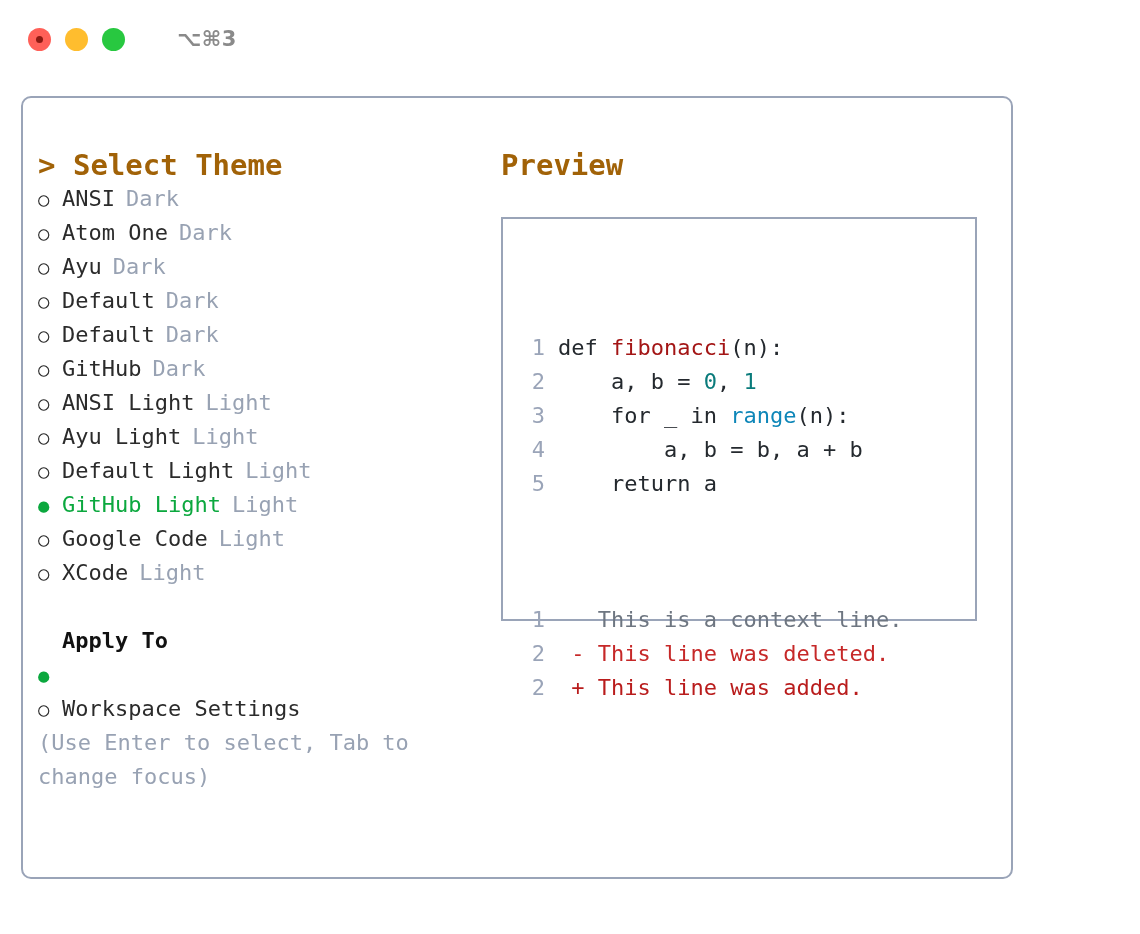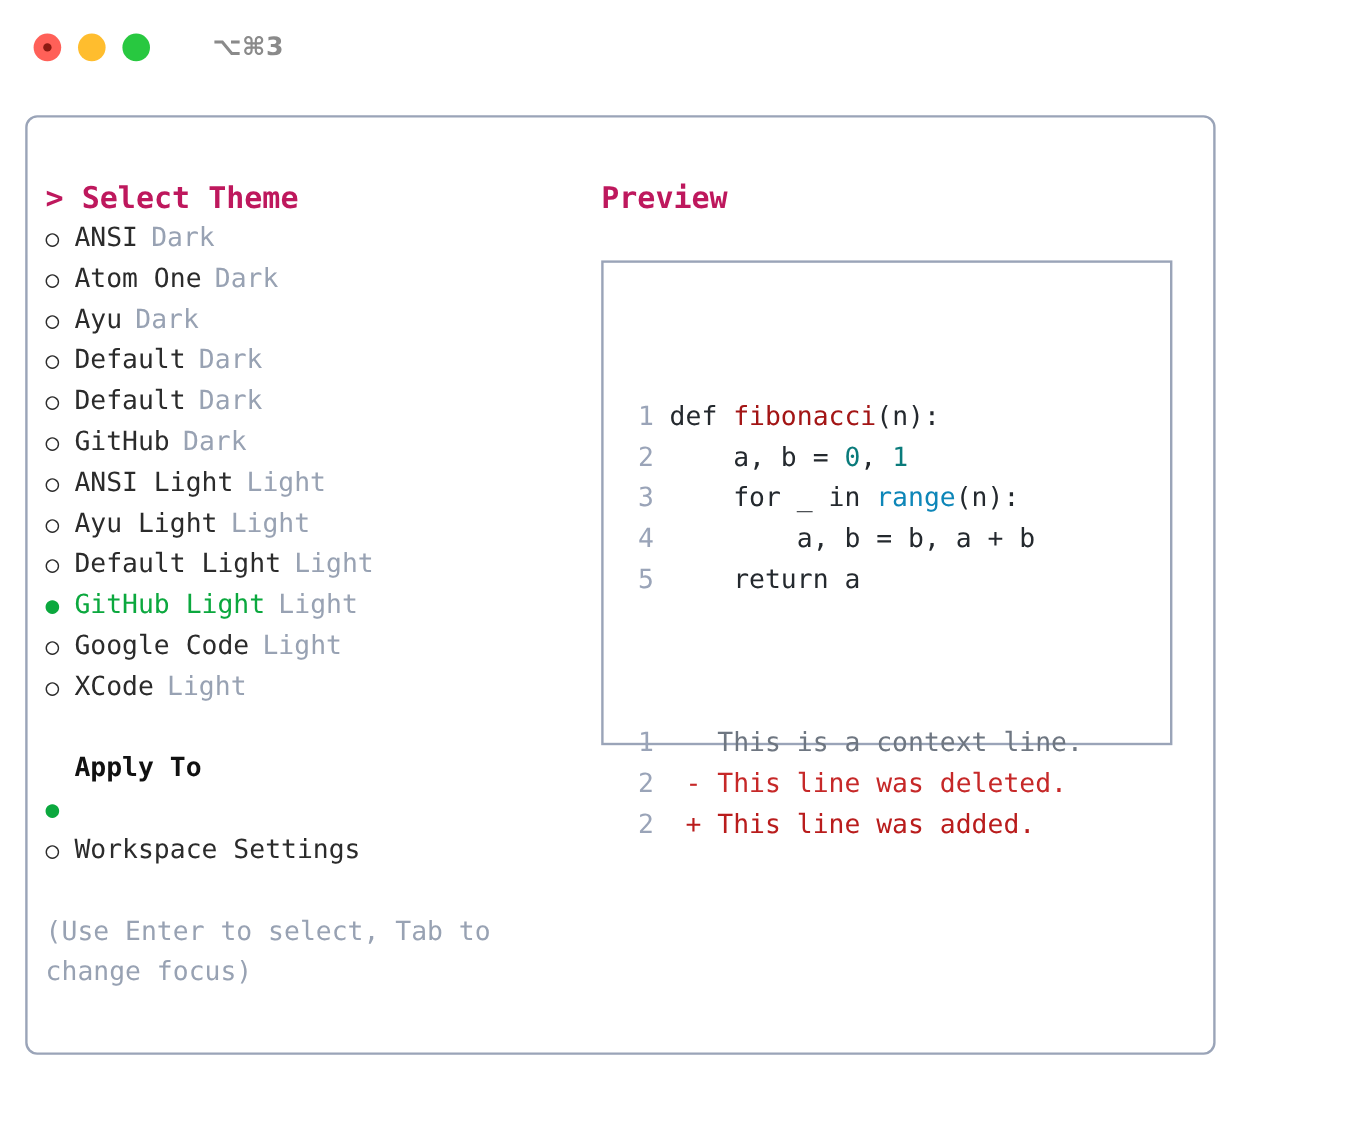--- a/index.html
+++ b/index.html
@@ -85,23 +85,23 @@
   }
 
   
   .left-col {
     position: absolute;
     left: 15px;
     top: 50px;
     width: 440px;
   }
   .panel-title {
-    font-size: 25px;
+    font-size: 29px;
     font-weight: bold;
-    color: #be185d;
+    color: #a16207;
     letter-spacing: 0px;
     white-space: pre;
     line-height: 34px;
   }
   .opt {
     display: flex;
     align-items: baseline;
     font-size: 22px;
     line-height: 34px;
     white-space: pre;
@@ -119,21 +119,20 @@
   .opt .opt-kind {
     color: #98a2b3;
     margin-left: 11px;
   }
   .opt.blank .marker { visibility: hidden; }
   .opt.heading .opt-label { color: #111111; font-weight: bold; }
 
   .section-gap { height: 34px; }
 
   .hint {
-    margin-top: 34px;
     font-size: 22px;
     line-height: 34px;
     color: #98a2b3;
     width: 420px;
     white-space: pre-wrap;
   }
 
   
   .right-col {
     position: absolute;

